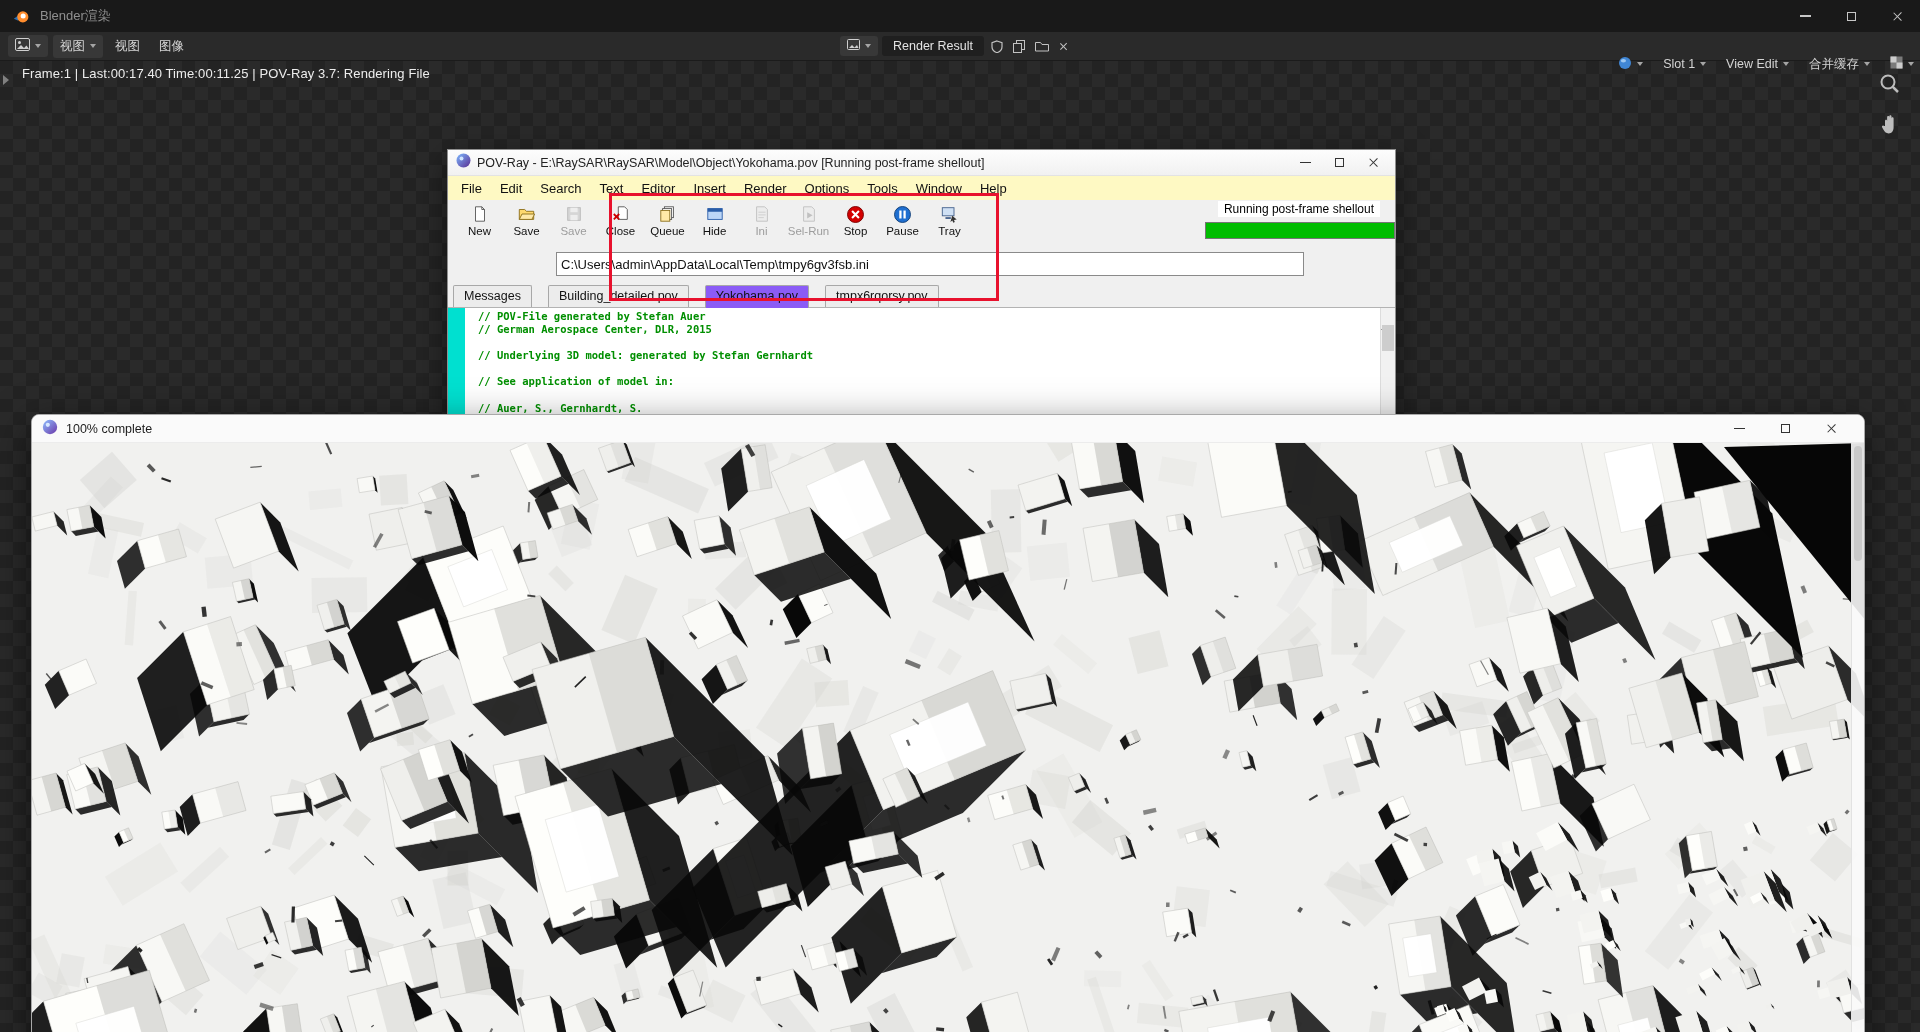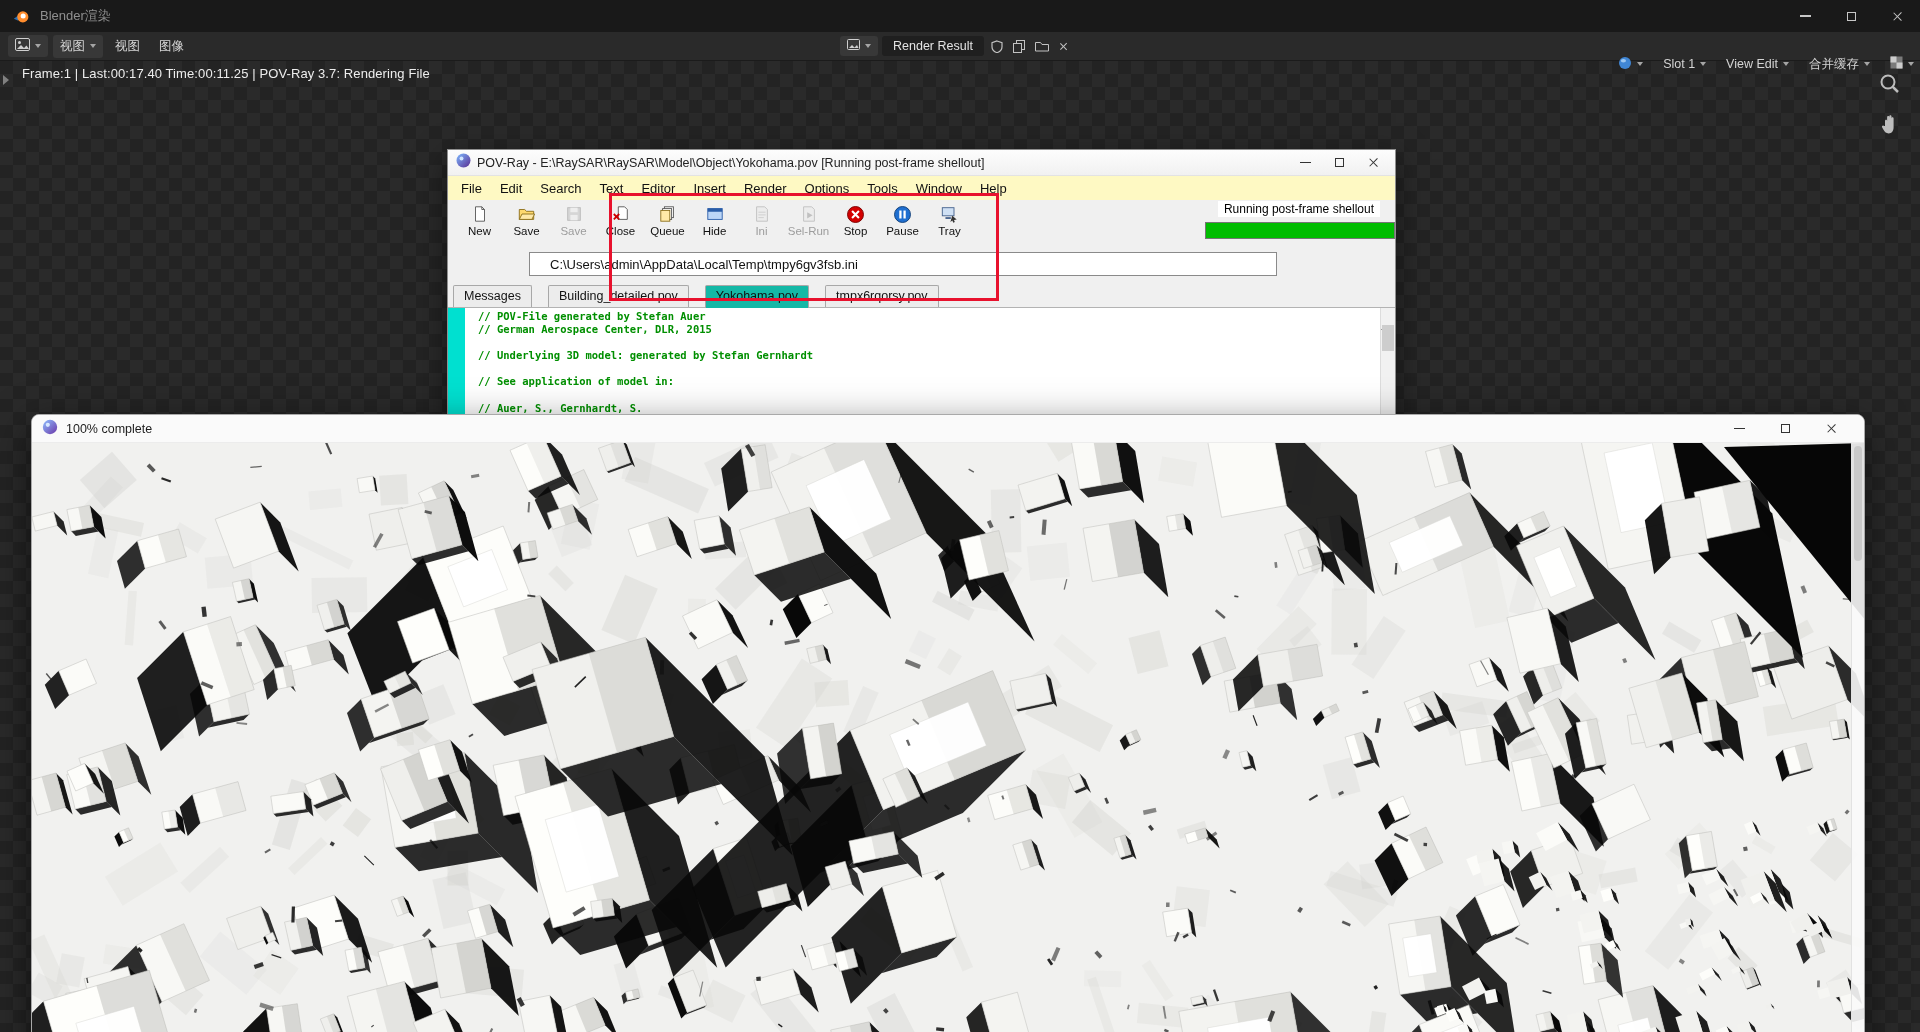--- a/index.html
+++ b/index.html
@@ -58,26 +58,26 @@
 .pv-menu{padding:2px 9px}
 .pv-toolbar{position:relative;height:46px;background:#f0f0f0;display:flex;align-items:flex-start;padding:2px 0 0 8px}
 .pv-btn{width:47px;display:flex;flex-direction:column;align-items:center;gap:1px;padding-top:2px}
 .pv-ico{display:flex;width:20px;height:20px;align-items:center;justify-content:center}
 .pv-btn-label{font-size:11.5px;color:#111}
 .pv-btn.disabled .pv-btn-label{color:#9d9d9d}
 .pv-btn.disabled .pv-ico{opacity:.4;filter:grayscale(1)}
 .pv-shell-label{position:absolute;right:15px;top:1px;background:#fff;font-size:12px;padding:1px 6px;color:#000;white-space:nowrap}
 .pv-progress{position:absolute;right:0;top:22px;width:190px;height:17px;border:1px solid #767676;background:#00bd00}
 .pv-pathrow{height:36px;background:#f0f0f0;display:flex;align-items:center}
-.pv-path{margin-left:81px;width:748px;height:24px;background:#fff;border:1px solid #8a8a8a;font-size:13px;
-  color:#111;display:flex;align-items:center;padding:0 20px;white-space:nowrap;overflow:hidden}
+.pv-path{margin-left:108px;width:748px;height:24px;background:#fff;border:1px solid #8a8a8a;font-size:13px;
+  color:#111;display:flex;align-items:center;padding:0 4px;white-space:nowrap;overflow:hidden}
 .pv-tabs{height:26px;background:#f0f0f0;display:flex;align-items:flex-end;padding-left:5px;border-bottom:1px solid #b3b3b3}
 .pv-tab{font-size:12.5px;color:#111;padding:3px 10px 4px;border:1px solid #a8a8a8;border-bottom:none;
   background:#ececec;margin-right:16px;border-radius:2px 2px 0 0;white-space:nowrap}
-.pv-tab.active{background:#14b8a6;position:relative;top:1px;padding-bottom:5px}
+.pv-tab.active{background:#8b5cf6;position:relative;top:1px;padding-bottom:5px}
 .pv-editor{position:relative;height:134px;background:#fff;overflow:hidden}
 .pv-margin{position:absolute;left:0;top:0;bottom:0;width:17px;background:#00e0d0}
 .pv-code{position:absolute;left:30px;top:2px;right:18px}
 .code-line{font-family:"DejaVu Sans Mono",monospace;font-size:10.5px;line-height:13.1px;font-weight:700;
   color:#008f00;white-space:pre}
 .pv-scroll{position:absolute;right:0;top:0;bottom:0;width:15px;background:#f1f1f1;border-left:1px solid #dcdcdc}
 .pv-thumb{position:absolute;left:1px;right:1px;top:17px;height:26px;background:#cdcdcd}
 .tri-up{margin:4px auto 0;width:0;height:0;border-left:4px solid transparent;border-right:4px solid transparent;border-bottom:5px solid #666}
 .tri-down{position:absolute;bottom:4px;left:3px;width:0;height:0;border-left:4px solid transparent;border-right:4px solid transparent;border-top:5px solid #666}
 

